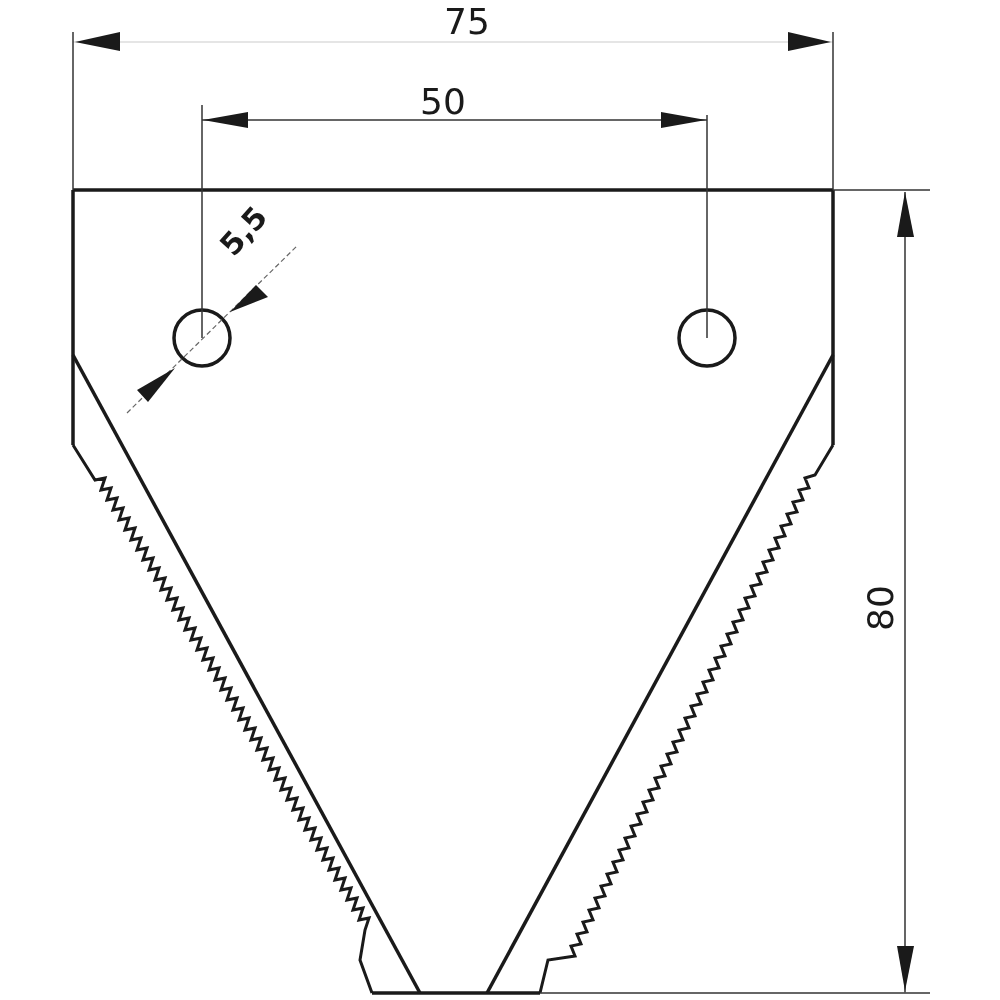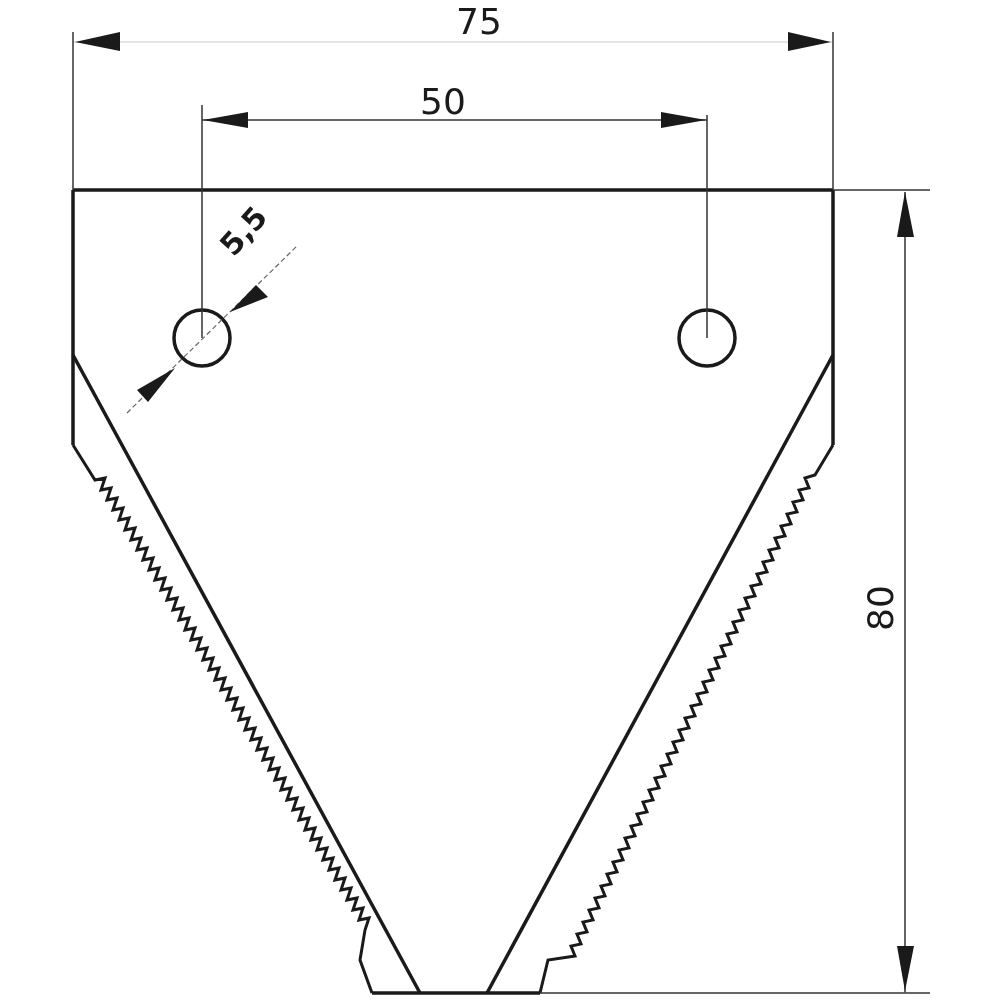--- a/index.html
+++ b/index.html
@@ -6,21 +6,21 @@
     body { width: 1000px; height: 1000px; overflow: hidden; position: relative; }
     svg { position: absolute; left: 0; top: 0; }
     .dim-label {
       position: absolute;
       font-family: "DejaVu Sans", sans-serif;
       color: #1a1a1a;
       font-size: 36px;
       line-height: 1;
       white-space: nowrap;
     }
-    #lbl-75 { left: 456px; top: 4px; }
+    #lbl-75 { left: 444px; top: 4px; }
     #lbl-50 { left: 420px; top: 84px; text-align: center; }
     #lbl-80 { left: 858px; top: 590px; transform: rotate(-90deg); transform-origin: center; }
     #lbl-55 { left: 226px; top: 236px; font-size: 30px; font-weight: bold; transform: rotate(-48deg); transform-origin: left center; }
   </style>
 </head>
 <body>
 
 <svg width="1000" height="1000" viewBox="0 0 1000 1000">
   <defs>
     <marker id="arrowA" markerWidth="14" markerHeight="8" refX="0" refY="4" orient="auto" markerUnits="userSpaceOnUse">

